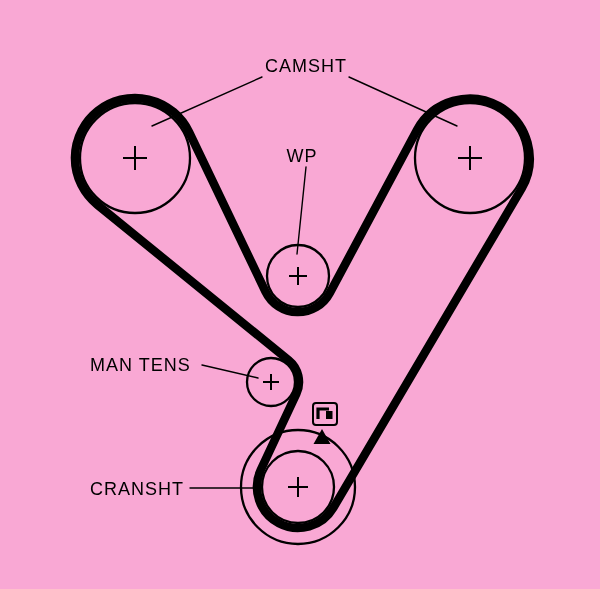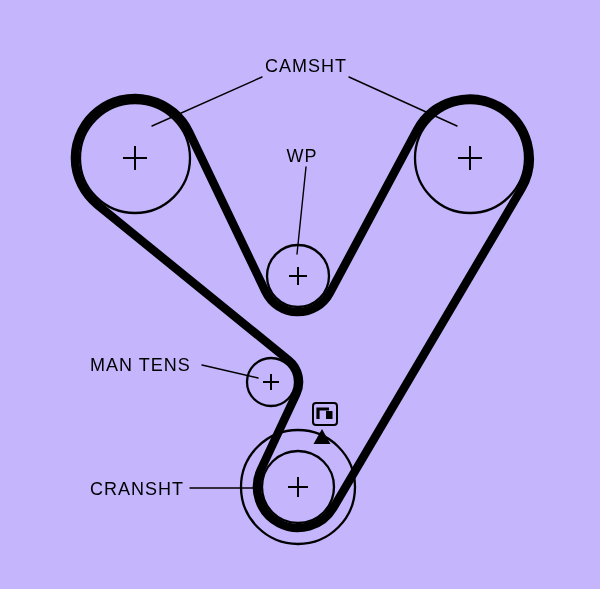--- a/index.html
+++ b/index.html
@@ -4,21 +4,21 @@
 <style>
   html, body {
     margin: 0;
     padding: 0;
     background: #ffffff;
   }
   .stage {
     position: relative;
     width: 600px;
     height: 589px;
-    background: #c4b5fd;
+    background: #f9a8d4;
     overflow: hidden;
   }
   svg { display: block; }
   .label {
     font-family: "Liberation Sans", "DejaVu Sans", sans-serif;
     font-size: 18px;
     letter-spacing: 1px;
     fill: #000000;
   }
   .pulley   { fill: none; stroke: #000000; stroke-width: 2.3; }

